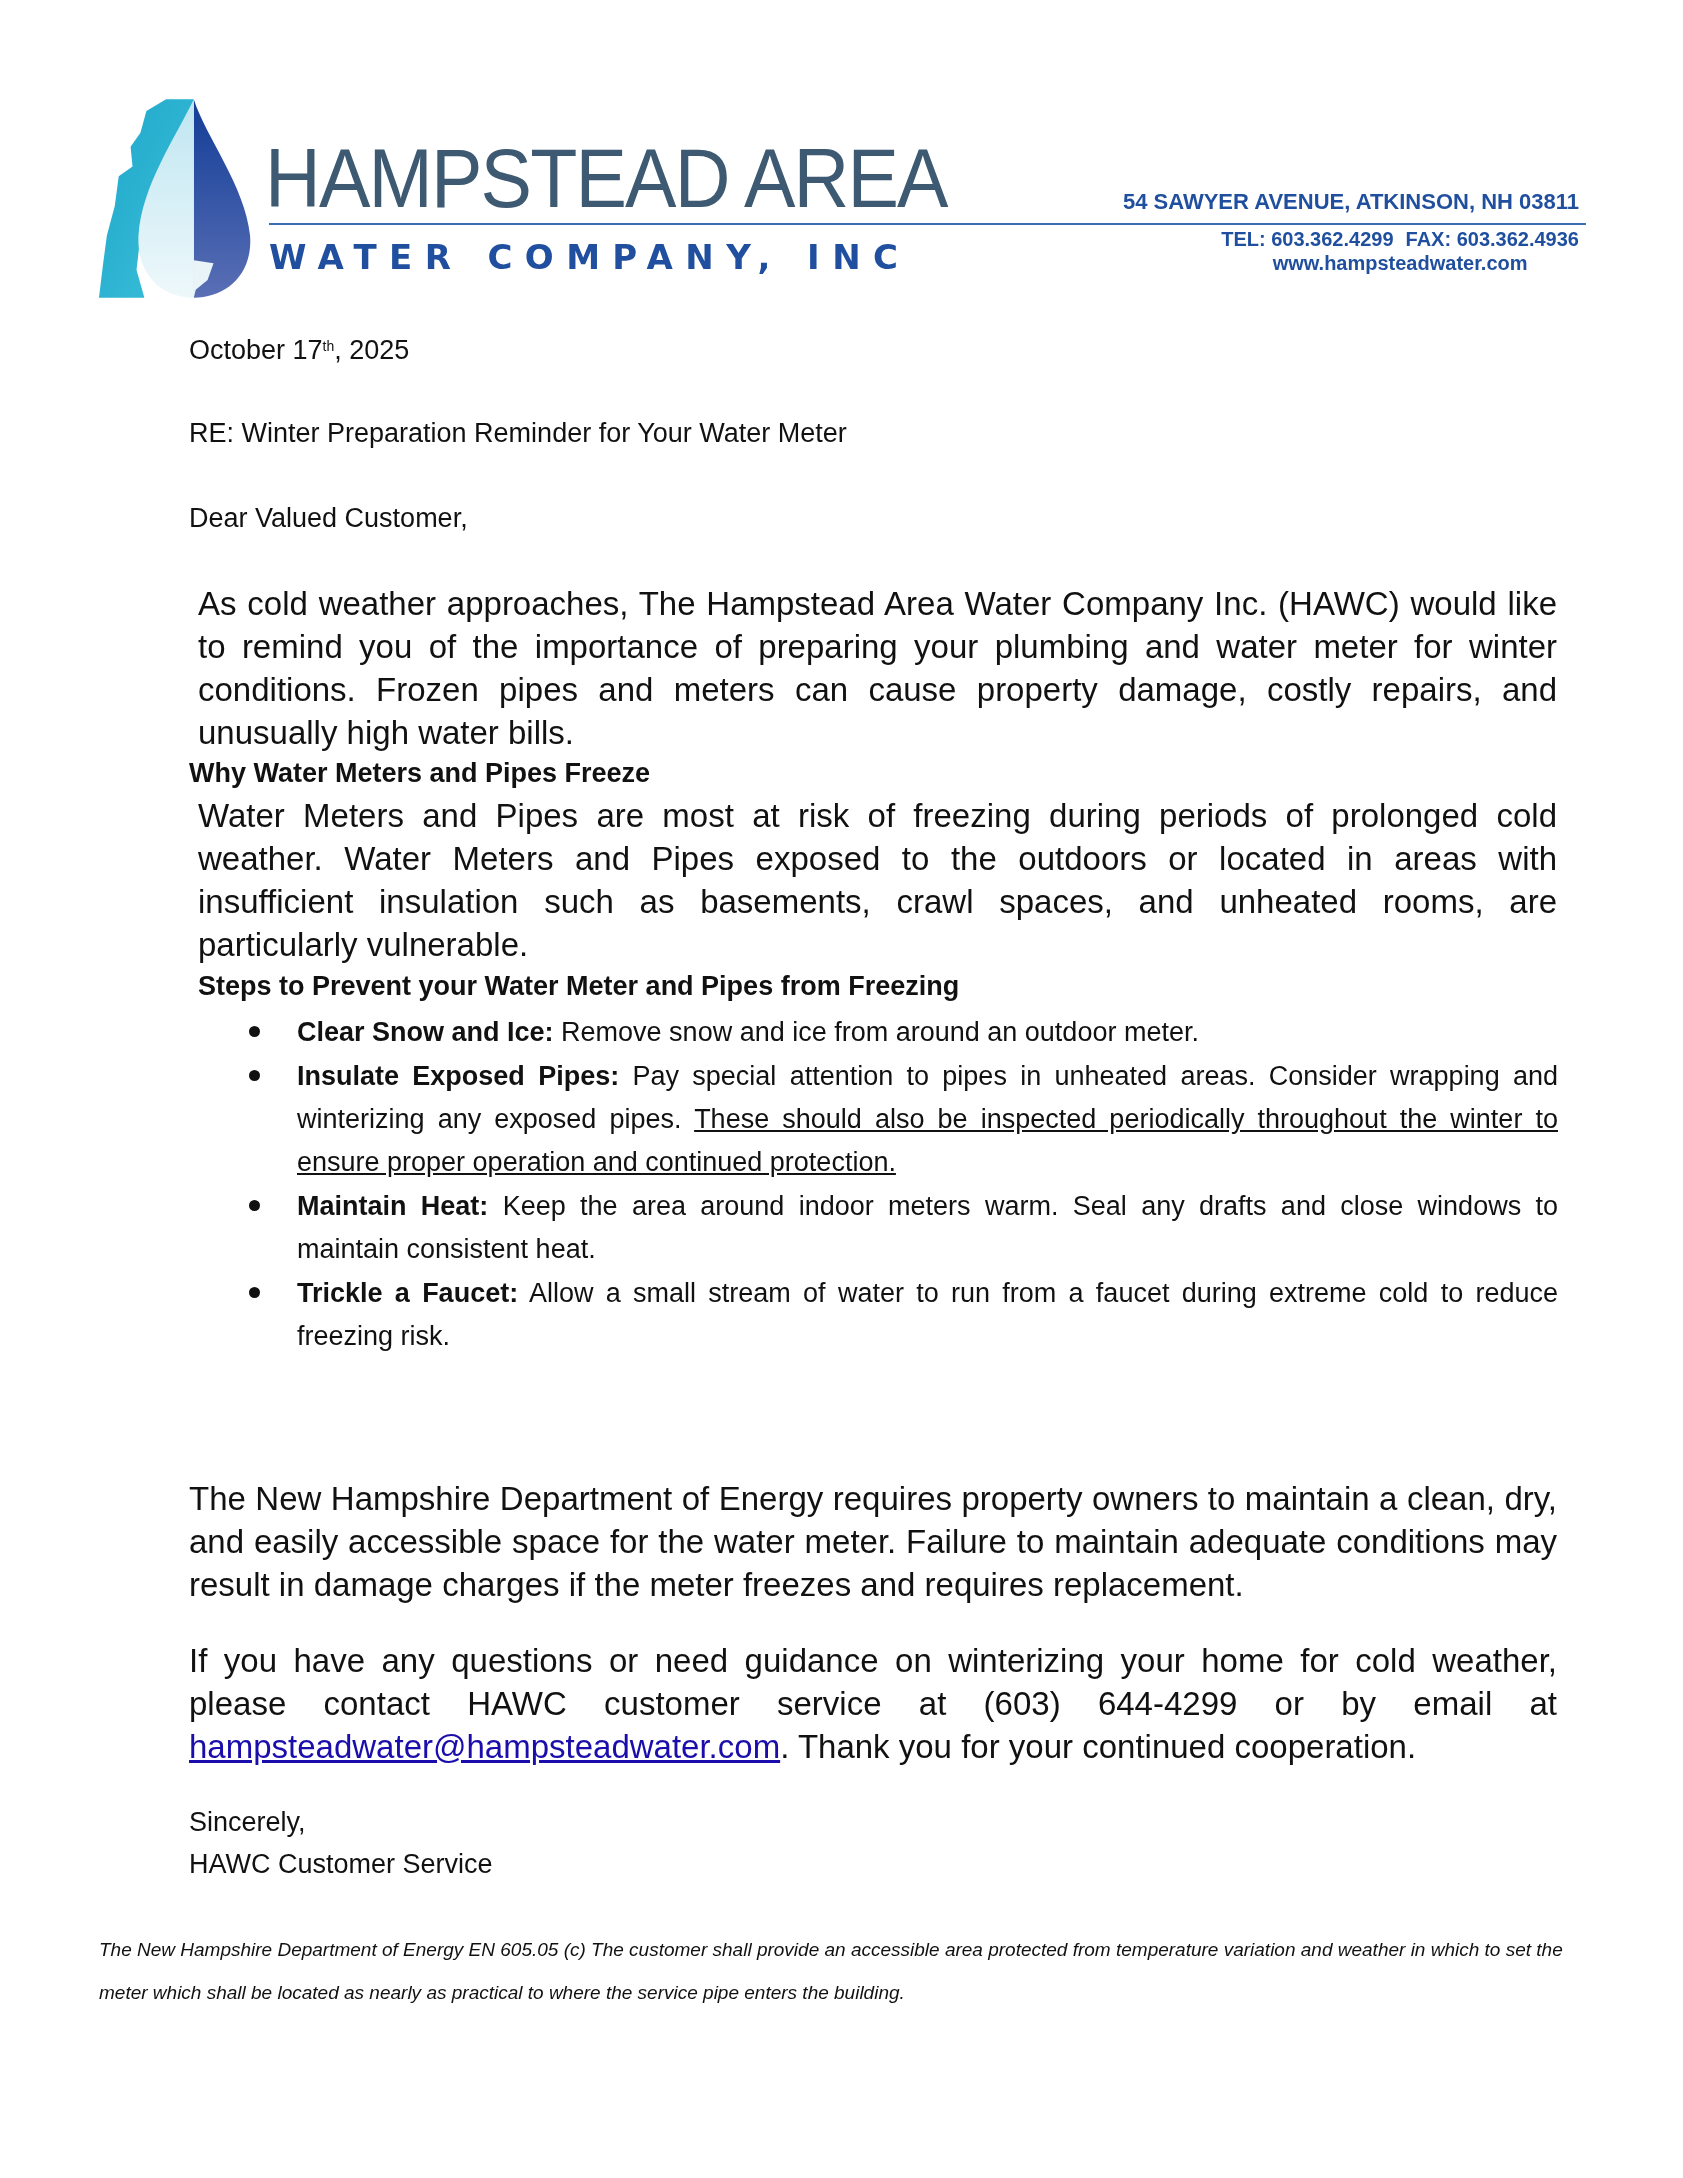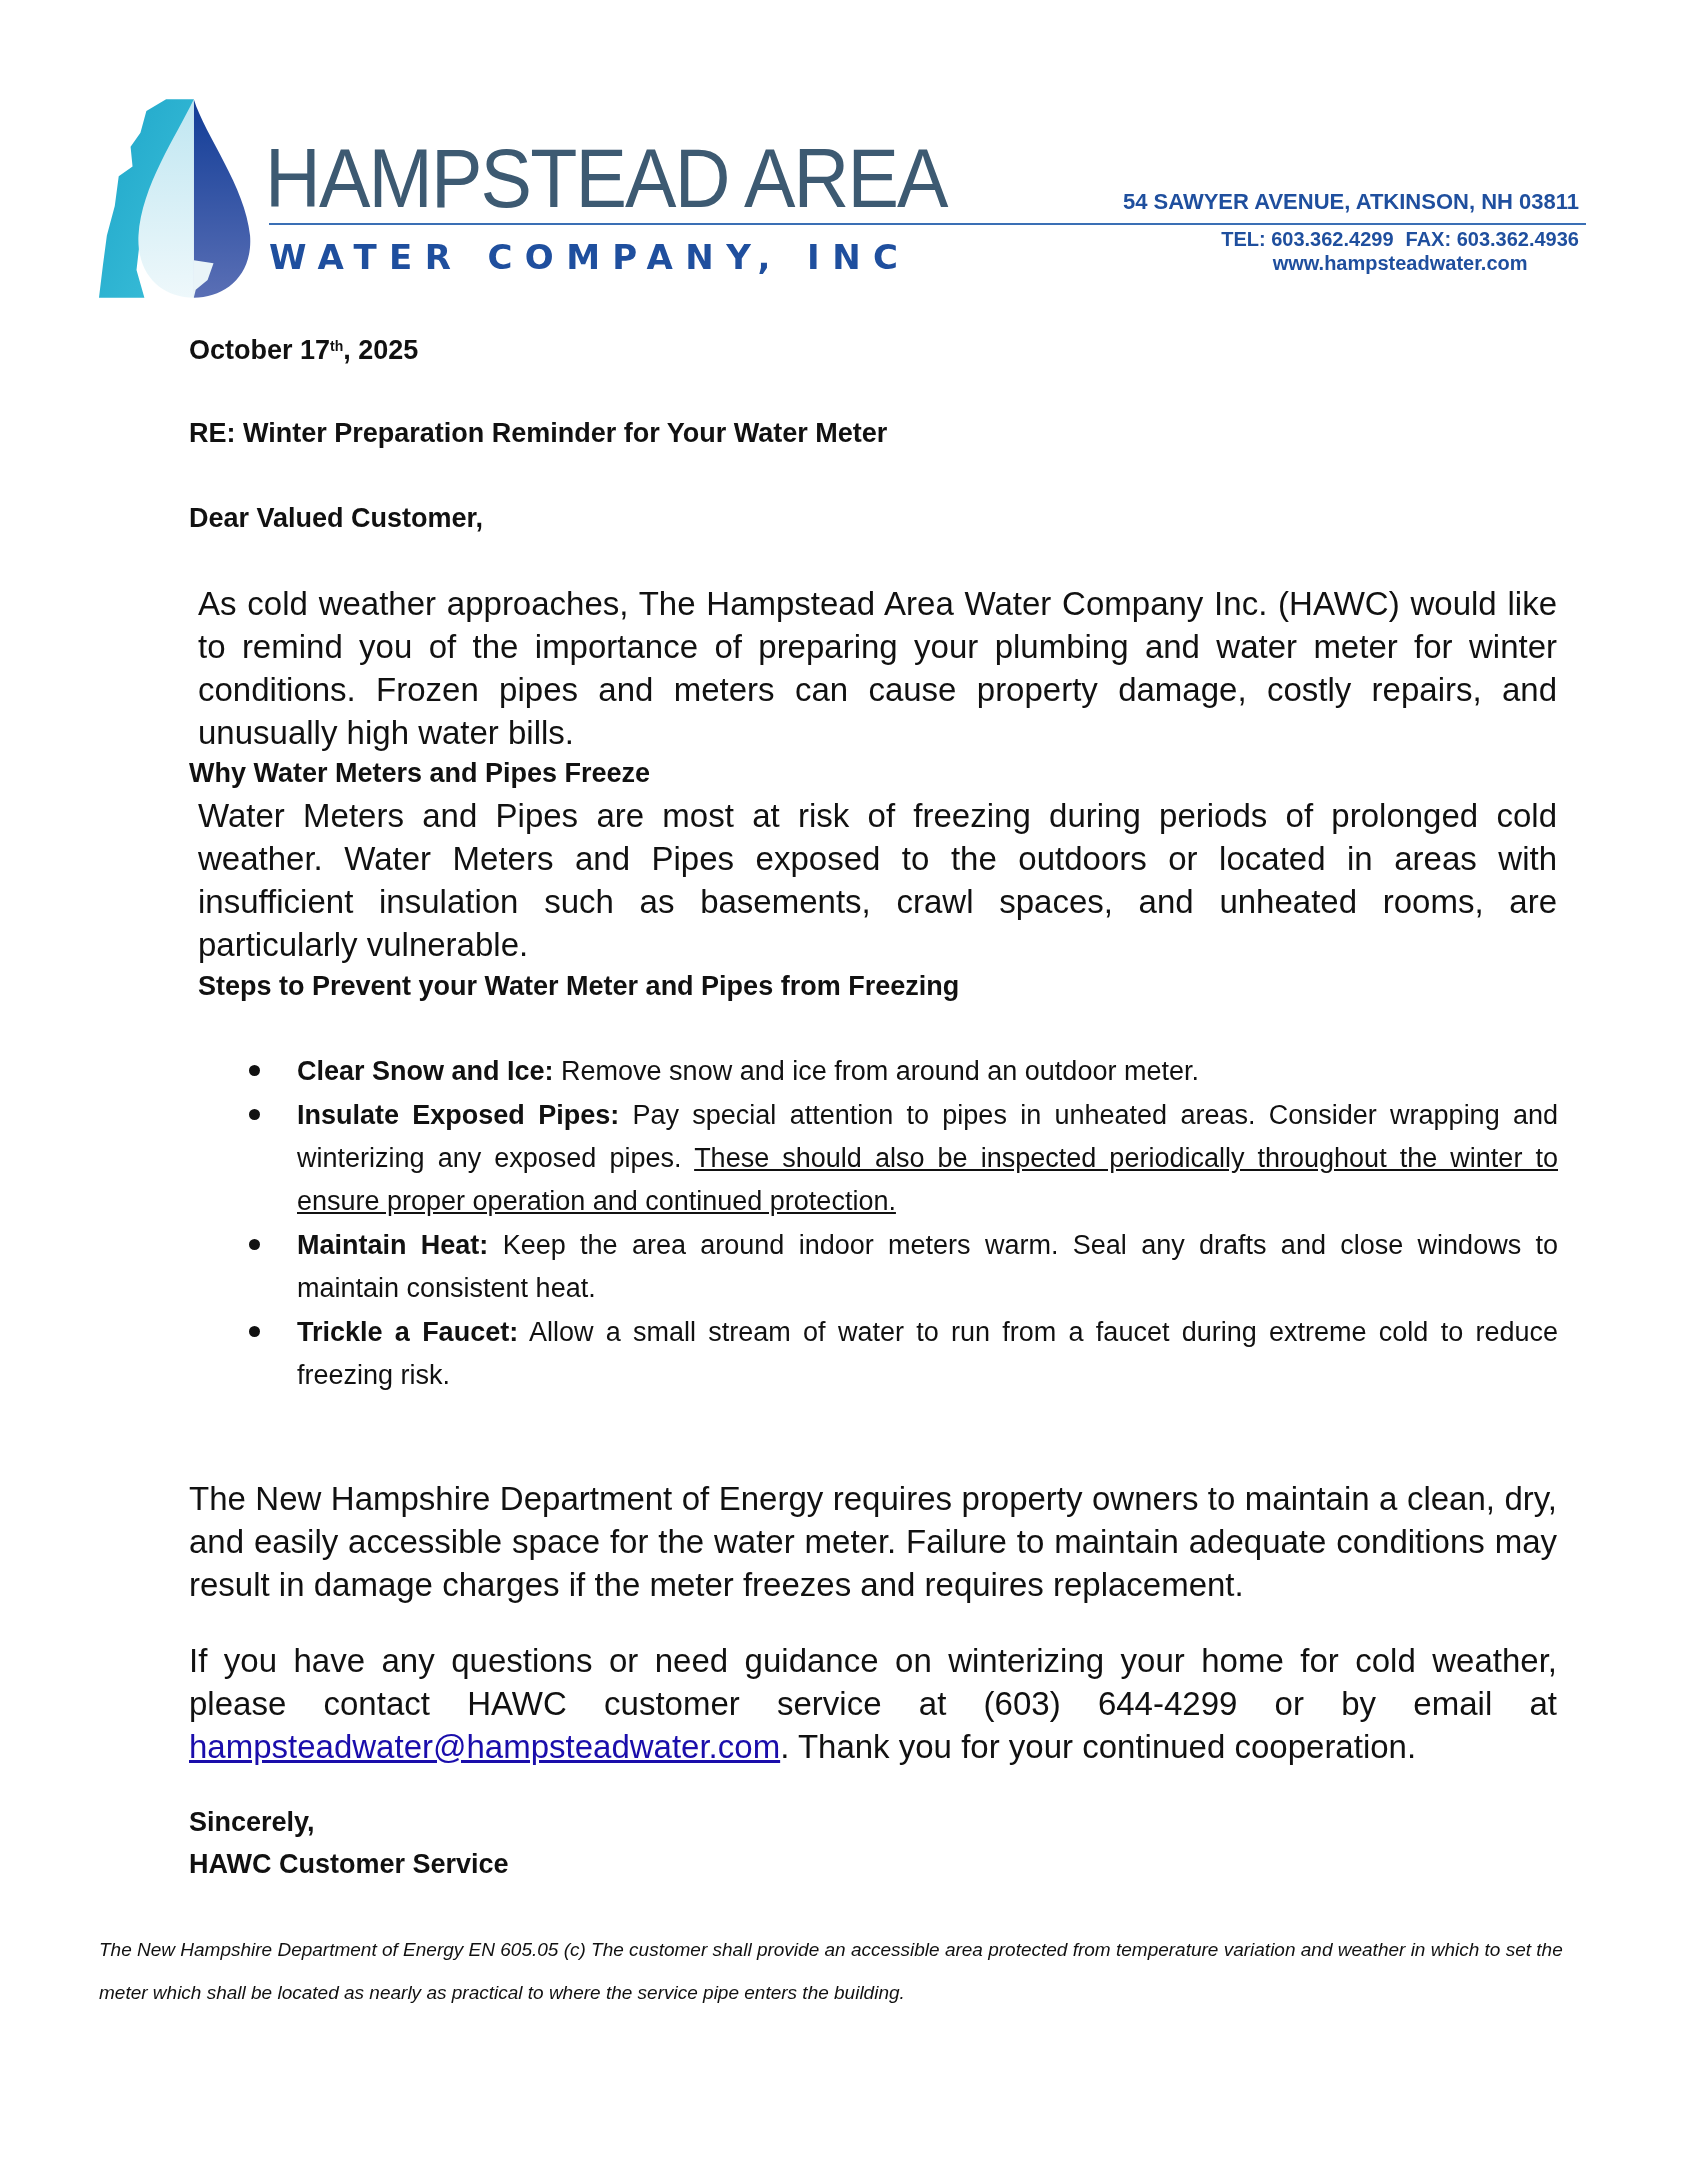--- a/index.html
+++ b/index.html
@@ -27,27 +27,27 @@
     position: absolute; right: 104px; top: 189px;
     font-size: 22px; font-weight: bold; color: #1f4f9e; white-space: nowrap;
   }
   .contact {
     position: absolute; right: 104px; top: 227px; text-align: center;
     font-size: 20px; line-height: 24px; color: #1f4f9e; font-weight: bold;
   }
   .contact .tel span + span { margin-left: 12px; }
 
   
-  .t { position: absolute; font-size: 27px; line-height: 43px; white-space: nowrap; font-weight: bold; }
+  .t { position: absolute; font-size: 27px; line-height: 43px; white-space: nowrap; }
   .para { position: absolute; font-size: 33px; line-height: 43px; text-align: justify; }
   .para.last-left { text-align-last: left; }
   .bold { font-weight: bold; }
   sup { font-size: 14px; vertical-align: top; position: relative; top: -4px; }
 
-  ul.steps { position: absolute; left: 249px; top: 1050px; width: 1309px; margin: 0; padding: 0; list-style: none; }
+  ul.steps { position: absolute; left: 249px; top: 1011px; width: 1309px; margin: 0; padding: 0; list-style: none; }
   ul.steps li {
     position: relative; padding-left: 48px; font-size: 27px; line-height: 43px;
     text-align: justify; margin-bottom: 1px;
   }
   ul.steps li .bullet {
     position: absolute; left: 0; top: 15px; width: 11px; height: 11px; border-radius: 50%; background: #111;
   }
   .u { text-decoration: underline; }
   a.email { color: #1a0dab; text-decoration: underline; }
 

